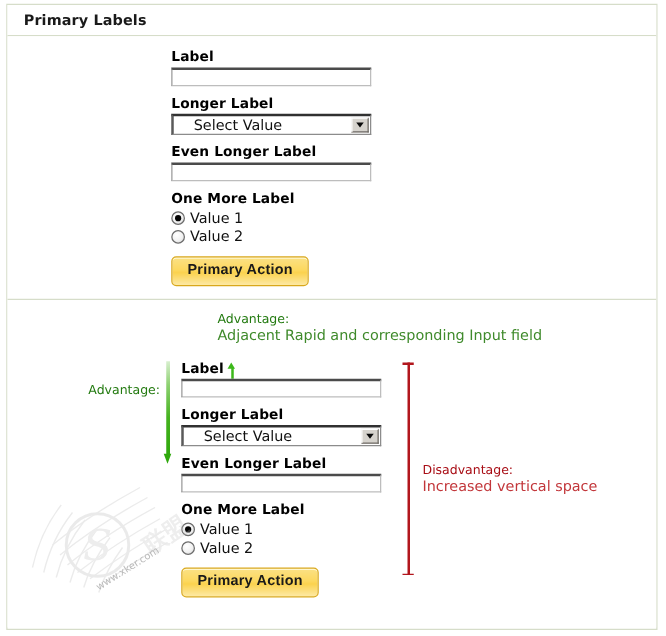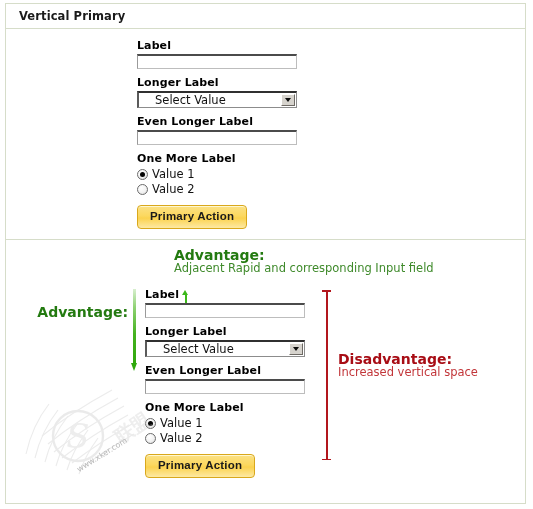--- a/index.html
+++ b/index.html
@@ -177,22 +177,22 @@
     letter-spacing: 0.2px;
     line-height: 13px;
   }
 
   
   .anno {
     position: absolute;
     line-height: 13px;
   }
   .anno-title {
-    font-weight: bold;
-    font-size: 14px;
+    font-weight: normal;
+    font-size: 10px;
     display: block;
   }
   .anno-text {
     font-size: 11.5px;
     display: block;
   }
   .anno-green .anno-title { color: #237a10; }
   .anno-green .anno-text  { color: #3f8a2b; }
   .anno-red .anno-title   { color: #a80d15; }
   .anno-red .anno-text    { color: #c2363a; }
@@ -309,21 +309,21 @@
     transform-origin: left bottom;
     font-family: "DejaVu Sans", sans-serif;
   }
 </style>
 </head>
 <body>
 
 <div class="page-frame">
 
   <div class="panel-header">
-    <span class="panel-header-title">Vertical Primary</span>
+    <span class="panel-header-title">Primary Labels</span>
   </div>
 
   <div class="section-plain">
     <div class="form-block" style="left:131px; top:10px;">
 
       <div class="field">
         <span class="field-label">Label</span>
         <input class="text-input" type="text" placeholder="" style="">
       </div>
 
@@ -379,21 +379,21 @@
         <span class="shaft"></span>
         <span class="head-dn"></span>
     </div>
 
     <div class="red-bracket" style="left:316px; top:50px; height:170px;">
       <span class="cap top"></span>
         <span class="stem"></span>
         <span class="cap bot"></span>
     </div>
 
-    <div class="anno anno-red" style="left:332px; top:113px;">
+    <div class="anno anno-red" style="left:332px; top:130px;">
       <span class="anno-title">Disadvantage:</span>
       <span class="anno-text">Increased vertical space</span>
     </div>
 
     <div class="form-block" style="left:139px; top:48px;">
 
       <div class="field">
         <span class="field-label">Label</span>
         <input class="text-input" type="text" placeholder="" style="">
       </div>

